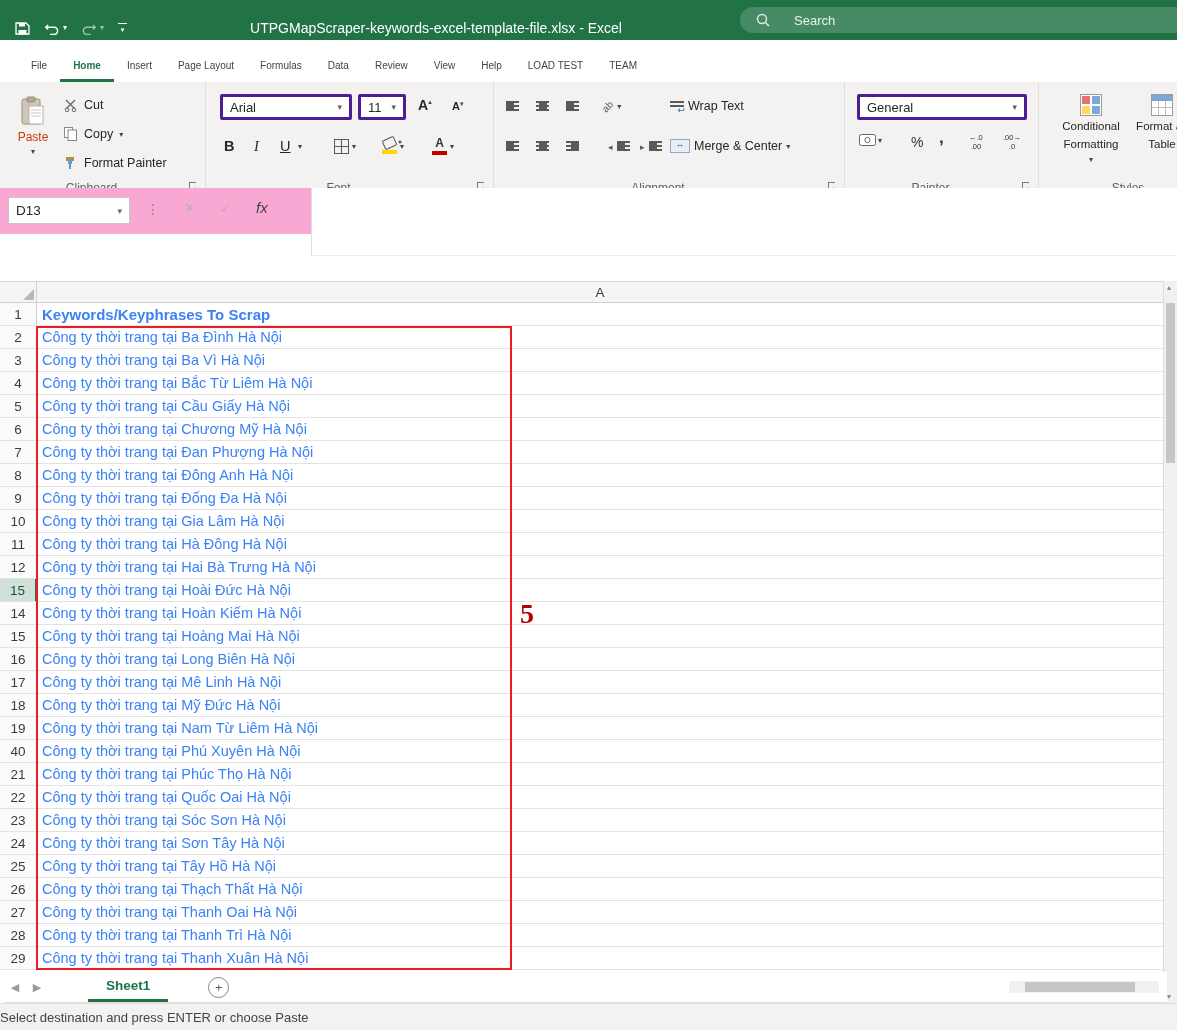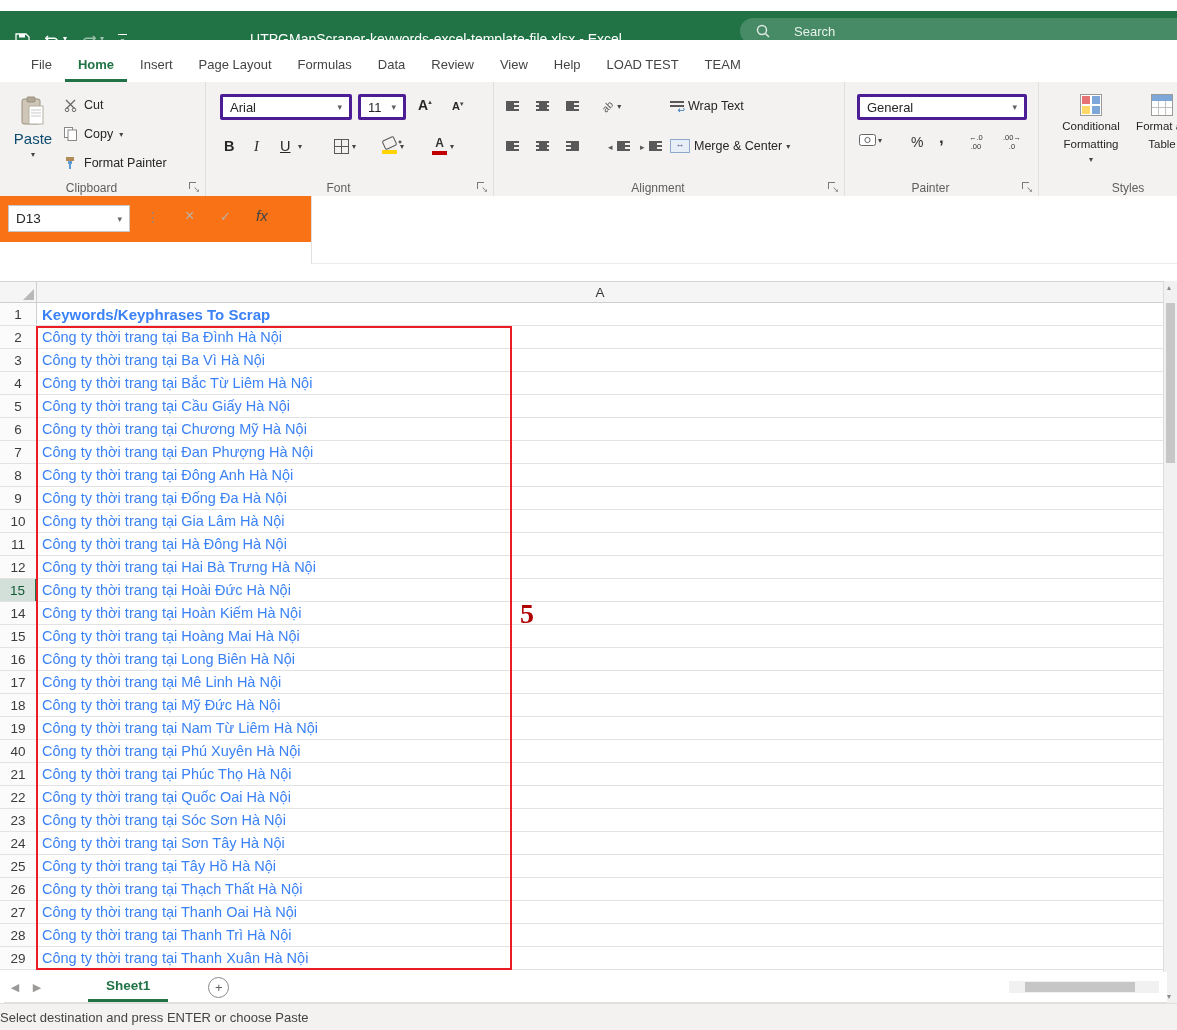--- a/index.html
+++ b/index.html
@@ -1,55 +1,55 @@
 <!DOCTYPE html>
 <html><head>
 <meta charset="utf-8">
 <style>
   html,body{margin:0;padding:0}
   .page{position:relative;width:1177px;height:1030px;background:#fff;overflow:hidden;
         font-family:"Liberation Sans","DejaVu Sans",sans-serif;color:#262626}
 
   
-  .titlebar{position:absolute;left:0;top:11px;width:100%;height:56px;background:#217346;display:flex;align-items:center}
+  .titlebar{position:absolute;left:0;top:0;width:100%;height:56px;background:#217346;display:flex;align-items:center}
   .qat{display:flex;align-items:center;gap:4px;padding-left:10px}
   .qbtn{display:inline-flex;align-items:center;gap:3px;padding:4px 5px;color:#fff}
   .qbtn.disabled{opacity:.55}
   .g-caret::before{content:"▾"}
   .qbtn .g-caret{font-size:8px;color:#fff;line-height:1}
   .qat-custom{display:flex;flex-direction:column;align-items:center;line-height:1}
   .qat-custom::before{content:"";width:9px;border-top:1.5px solid #fff;margin-bottom:2px}
   .qat-custom::after{content:"▾";font-size:7px;color:#fff}
   .title-wrap{flex:1;text-align:center;margin-right:437px}
   .title-text{color:#fff;font-size:14px}
   .search{position:absolute;right:0;top:7px;width:437px;height:26px;background:#468a66;
           border-radius:13px 0 0 13px;display:flex;align-items:center;gap:24px;padding-left:16px;
           color:#e9f2ec;font-size:13px;box-sizing:border-box}
 
   
   .tabsrow{position:absolute;top:40px;left:0;width:100%;height:42px;background:#fff;display:flex;
            align-items:flex-end;padding-left:18px;box-sizing:border-box}
-  .tab{padding:0 13px 11px;font-size:13px;color:#444;line-height:1}
+  .tab{padding:0 13px 11px;font-size:10px;color:#444;line-height:1}
   .tab.active{color:#217346;font-weight:700;border-bottom:3px solid #217346;padding-bottom:8px}
 
   
   .ribbon{position:absolute;top:82px;left:0;width:100%;height:118px;background:#f3f2f1;
           border-bottom:1px solid #d2d0ce;display:flex;box-sizing:border-box;overflow:hidden}
   .rgroup{position:relative;height:100%;border-right:1px solid #e1dfdd;flex:0 0 auto}
   .g-clip{width:205px}.g-font{width:287px}.g-align{width:350px}.g-number{width:193px}
   .g-styles{width:200px;border-right:none}
   .glabel{position:absolute;bottom:4px;left:0;right:22px;text-align:center;font-size:12px;color:#605e5c}
   .launcher{position:absolute;right:6px;bottom:7px;width:10px;height:10px}
   .launcher::before{content:"";position:absolute;left:0;top:0;width:6px;height:6px;
                     border-left:1px solid #7a7a7a;border-top:1px solid #7a7a7a}
   .launcher::after{content:"↘";position:absolute;right:-1px;bottom:-2px;font-size:8px;color:#7a7a7a}
 
   .bigbtn{position:absolute;left:8px;top:6px;width:50px;height:92px;display:flex;flex-direction:column;
           align-items:center;gap:4px;padding-top:8px;box-sizing:border-box}
-  .biglabel{font-size:15px;color:#0c4a6e}
+  .biglabel{font-size:12px;color:#c2410c}
   .bigbtn .g-caret{font-size:8px;color:#444;line-height:1}
   .smallcol{position:absolute;left:62px;top:12px;display:flex;flex-direction:column;gap:7px}
   .smallbtn{display:flex;align-items:center;gap:6px;font-size:12.5px;color:#262626;height:22px}
   .smallbtn .g-caret{font-size:8px;color:#444}
   .sic{width:16px;display:inline-flex;justify-content:center}
 
   .combo{position:absolute;background:#fff;border:3px solid #4c1d95;height:26px;box-sizing:border-box;
          display:flex;align-items:center;justify-content:space-between;padding:0 7px;font-size:13px;border-radius:2px}
   .combo .g-caret{font-size:9px;color:#605e5c}
   .cb-fontname{left:14px;top:12px;width:132px}
@@ -118,21 +118,21 @@
      linear-gradient(#7da7d9,#7da7d9) 11px 1px/8px 8px no-repeat,
      linear-gradient(#ffd966,#ffd966) 1px 11px/8px 8px no-repeat,
      linear-gradient(#7da7d9,#7da7d9) 11px 11px/8px 8px no-repeat,#fff}
   .ic-fat{width:20px;height:20px;border:1px solid #9a9a9a;background:
      linear-gradient(#7da7d9,#7da7d9) 0 0/20px 6px no-repeat,
      linear-gradient(#c0c0c0,#c0c0c0) 0 12px/20px 1px no-repeat,
      linear-gradient(#c0c0c0,#c0c0c0) 6px 6px/1px 14px no-repeat,
      linear-gradient(#c0c0c0,#c0c0c0) 13px 6px/1px 14px no-repeat,#fff}
 
   
-  .fbar{position:absolute;top:196px;left:0;width:100%;height:46px;background:#f97316}
+  .fbar{position:absolute;top:188px;left:0;width:100%;height:46px;background:#f9a8d4}
   .namebox{position:absolute;left:8px;top:9px;width:122px;height:27px;border:1px solid #c8c6c4;background:#fff;
            display:flex;align-items:center;justify-content:space-between;padding:0 7px;font-size:13.5px;box-sizing:border-box}
   .namebox .g-caret{font-size:9px;color:#666}
   .fdots{position:absolute;left:146px;top:13px;color:#8a8886;font-size:14px}
   .g-dots::before{content:"⋮"}
   .fxi{position:absolute;color:#b5b2af}
   .fx-x{left:185px;top:11px;font-size:16px}
   .g-x::before{content:"×"}
   .fx-check{left:220px;top:13px;font-size:13px}
   .g-check::before{content:"✓"}

